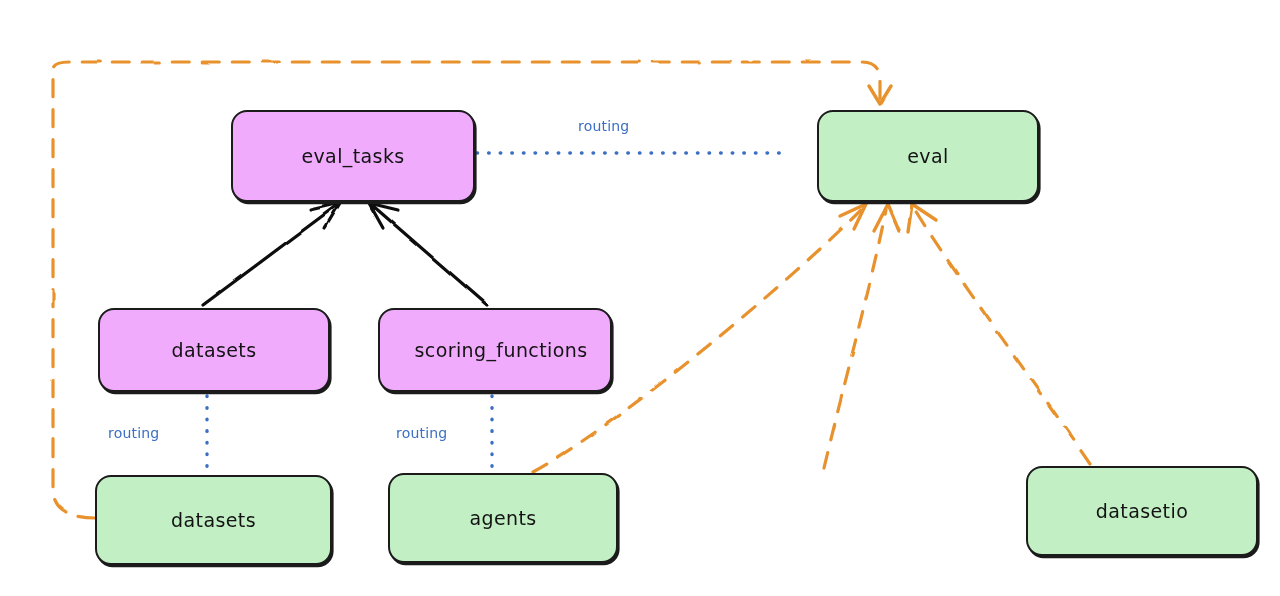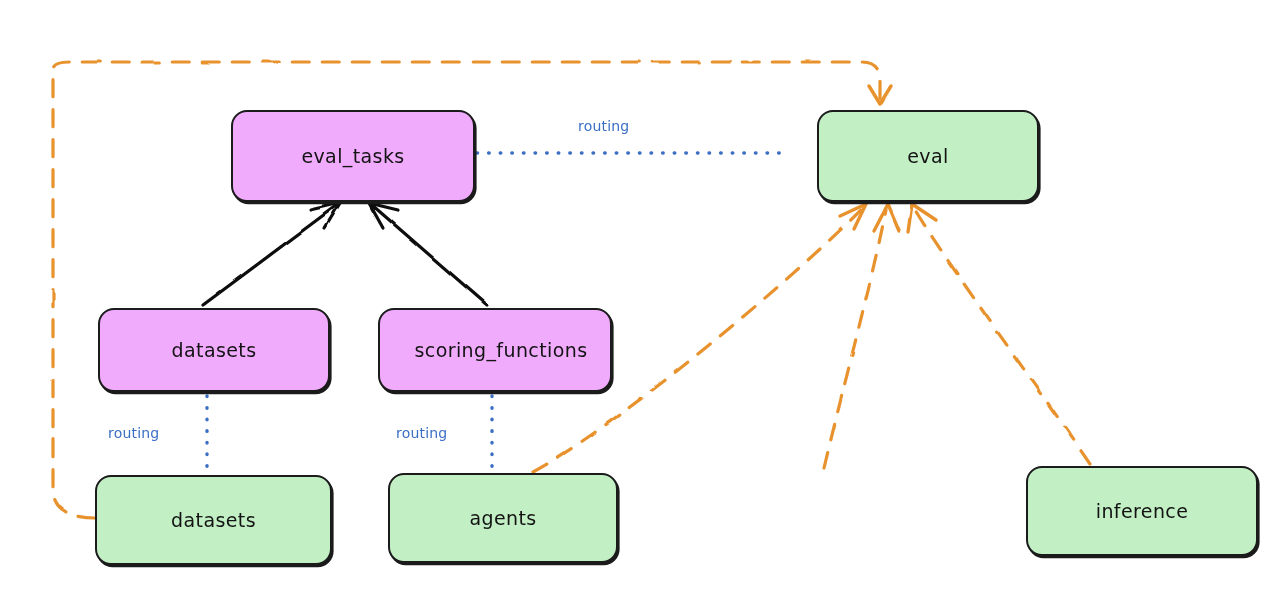--- a/index.html
+++ b/index.html
@@ -128,21 +128,21 @@
   <div class="node green" id="node-datasetio" style="left:95px;top:475px;width:237px;height:90px;">
     <span class="node-label">datasets</span>
   </div>
 
   <div class="node green" id="node-scoring" style="left:388px;top:473px;width:230px;height:90px;">
     <span class="node-label">agents</span>
   </div>
 
 
   <div class="node green" id="node-inference" style="left:1026px;top:466px;width:232px;height:90px;">
-    <span class="node-label">inference</span>
+    <span class="node-label">datasetio</span>
   </div>
 
   <span class="edge-label" style="left:578px;top:118px;">routing</span>
 
   <span class="edge-label" style="left:108px;top:425px;">routing</span>
 
   <span class="edge-label" style="left:396px;top:425px;">routing</span>
 
 </div>
 

